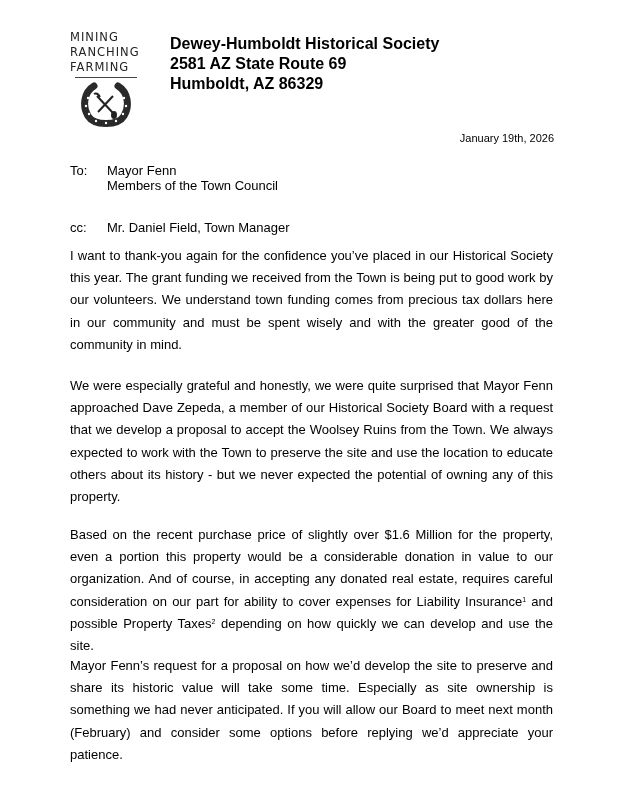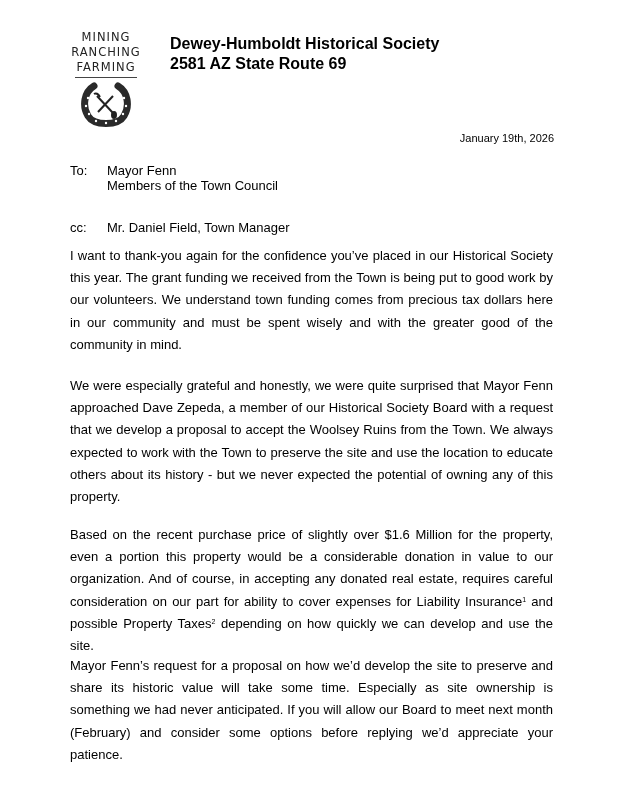--- a/index.html
+++ b/index.html
@@ -1,17 +1,17 @@
 <!DOCTYPE html>
 <html><head>
 <meta charset="utf-8">
 <style>
   html, body { margin: 0; padding: 0; background: #ffffff; }
   body { width: 626px; height: 809px; position: relative; overflow: hidden; font-family: "Liberation Sans", sans-serif; color: #000; }
-  .logo { position: absolute; left: 70px; top: 30px; width: 72px; text-align: center; }
+  .logo { position: absolute; left: 70px; top: 30px; width: 72px; text-align: left; }
   .logo-word { font-family: "DejaVu Sans", sans-serif; font-size: 11.5px; letter-spacing: 1px; line-height: 15px; color: #222; }
   .logo-rule { width: 62px; height: 1px; background: #444; margin: 2px auto 0; }
   .logo svg { display: block; margin: 2px auto 0; }
   .header { position: absolute; left: 170px; top: 34px; width: 300px; text-align: left; font-weight: bold; font-size: 16px; line-height: 20px; }
   .date { position: absolute; right: 72px; top: 132px; font-size: 11px; }
   .addr { position: absolute; left: 70px; font-size: 13px; line-height: 15px; }
   .addr .lbl { position: absolute; left: 0; width: 36px; }
   .addr .vals { position: absolute; left: 37px; white-space: nowrap; }
   .body-text { position: absolute; left: 70px; width: 483px; font-size: 13px; line-height: 22.2px; text-align: justify; }
   .body-text p { margin: 0; }
@@ -43,20 +43,21 @@
       <line x1="33" y1="16" x2="18" y2="32" stroke="#222" stroke-width="2"></line>
       <path d="M14 14 Q17 12 20 17" fill="none" stroke="#222" stroke-width="2"></path>
       <ellipse cx="34" cy="35" rx="3" ry="4" fill="#222"></ellipse>
     </svg>
   </span>
 </div>
 
 <div class="header">
   <div>Dewey-Humboldt Historical Society</div>
   <div>2581 AZ State Route 69</div>
+  <div>Humboldt, AZ 86329</div>
 </div>
 
 <div class="date">January 19th, 2026</div>
 
 <div class="addr" style="top:163px;">
   <span class="lbl">To:</span>
   <div class="vals">
     <div>Mayor Fenn</div>
     <div>Members of the Town Council</div>
   </div>

